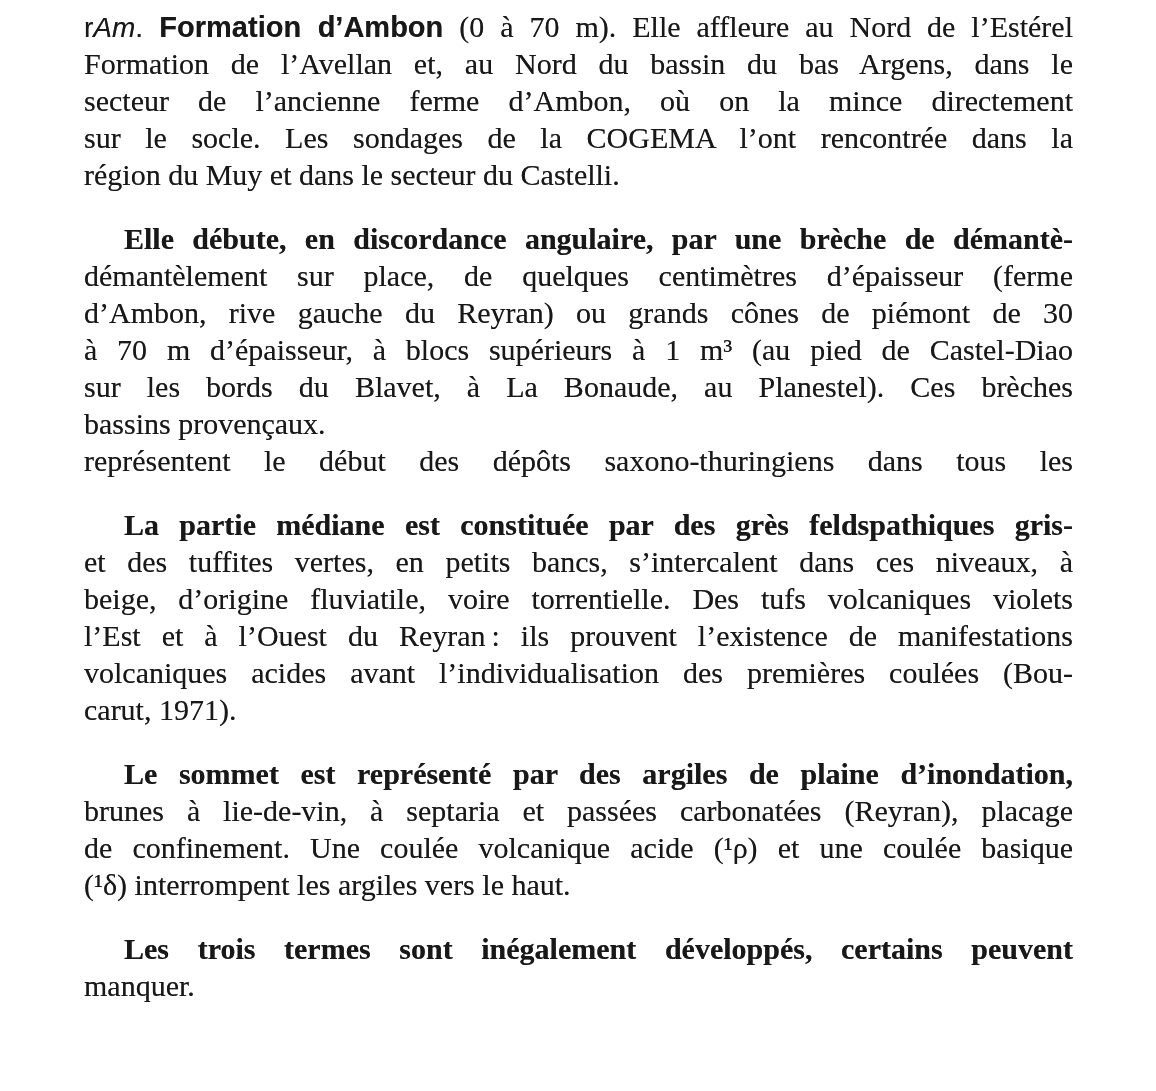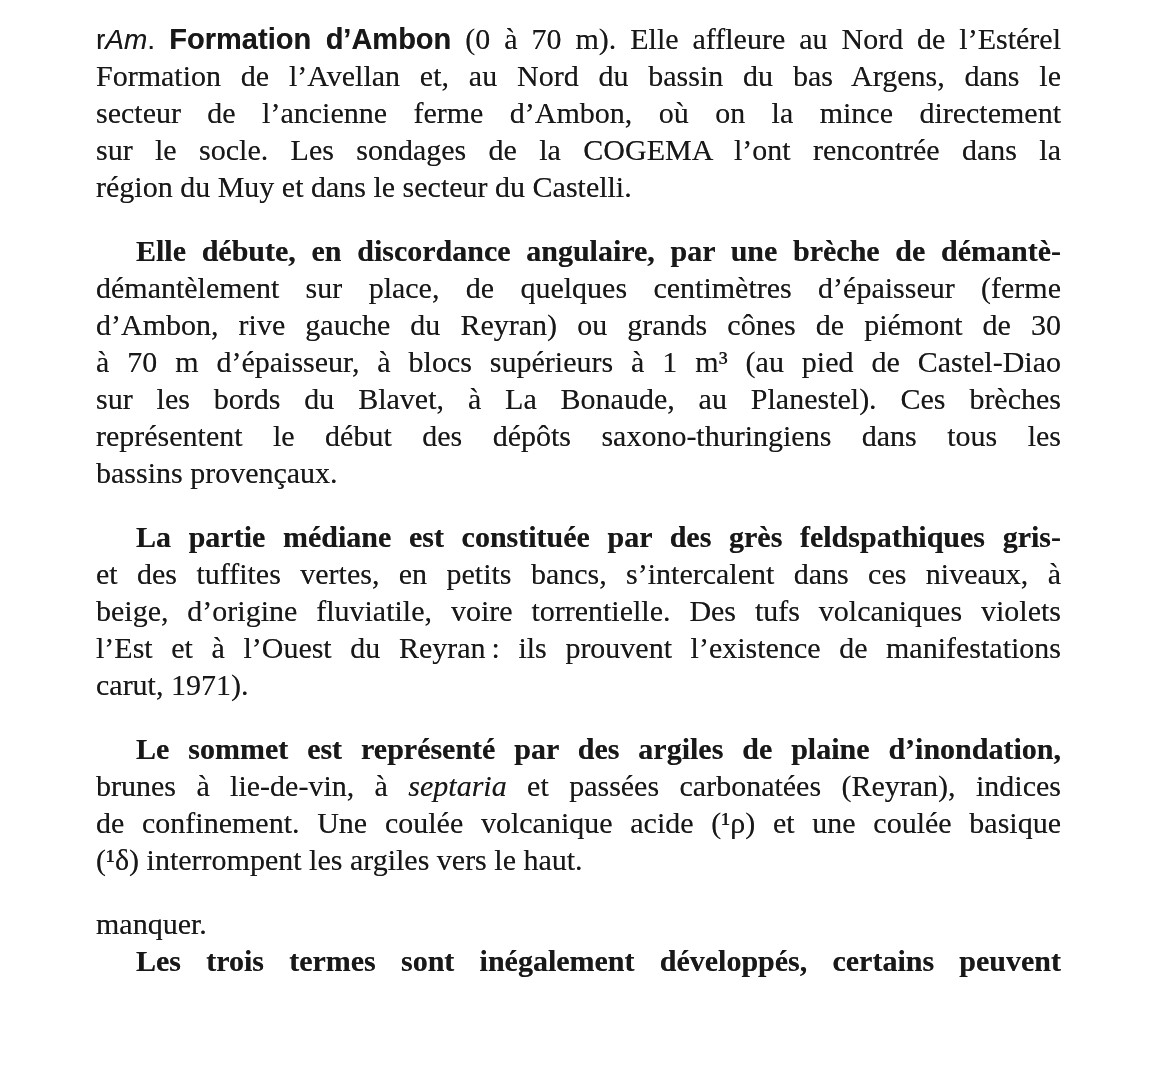--- a/index.html
+++ b/index.html
@@ -12,21 +12,21 @@
     font-family: "Liberation Serif", serif;
     font-size: 30px;
     color: #181818;
   }
   .text-block {
     position: absolute;
     left: 84px;
     top: 8px;
     width: 989px;
   }
-  .paragraph { margin: 12px; }
+  .paragraph { margin: 0; }
   .paragraph + .paragraph { margin-top: 27px; }
   .line {
     height: 37px;
     line-height: 37px;
     text-align: justify;
     text-align-last: justify;
     white-space: normal;
     overflow: visible;
   }
   .line.last-line { text-align-last: left; }
@@ -40,21 +40,21 @@
   .code-italic {
     font-family: "Liberation Sans", sans-serif;
     font-style: italic;
     font-size: 28px;
   }
   .bold {
     font-family: "Liberation Sans", sans-serif;
     font-weight: bold;
     font-size: 29px;
   }
-  .italic { font-style: italic; }
+  .italic { }
   
   .text-block { text-shadow: 0 0 0.4px rgba(0,0,0,0.55); }
 </style>
 </head>
 <body>
 
 <div class="page">
   <div class="text-block">
       <div class="paragraph">
         <div class="line"><span class="code">r</span><span class="code-italic">Am</span><span class="code">. </span><span class="bold">Formation d’Ambon</span><span> (0 à 70 m). Elle affleure au Nord de l’Estérel</span></div>
@@ -62,34 +62,35 @@
         <div class="line"><span>secteur de l’ancienne ferme d’Ambon, où on la mince directement</span></div>
         <div class="line"><span>sur le socle. Les sondages de la COGEMA l’ont rencontrée dans la</span></div>
         <div class="line last-line"><span>région du Muy et dans le secteur du Castelli.</span></div>
       </div>
       <div class="paragraph">
         <div class="line indent"><span>Elle débute, en discordance angulaire, par une brèche de démantè-</span></div>
         <div class="line"><span>démantèlement sur place, de quelques centimètres d’épaisseur (ferme</span></div>
         <div class="line"><span>d’Ambon, rive gauche du Reyran) ou grands cônes de piémont de 30</span></div>
         <div class="line"><span>à 70 m d’épaisseur, à blocs supérieurs à 1 m³ (au pied de Castel-Diao</span></div>
         <div class="line"><span>sur les bords du Blavet, à La Bonaude, au Planestel). Ces brèches</span></div>
+        <div class="line last-line"><span>bassins provençaux.</span></div>
         <div class="line"><span>représentent le début des dépôts saxono-thuringiens dans tous les</span></div>
-        <div class="line last-line"><span>bassins provençaux.</span></div>
       </div>
       <div class="paragraph">
         <div class="line indent"><span>La partie médiane est constituée par des grès feldspathiques gris-</span></div>
         <div class="line"><span>et des tuffites vertes, en petits bancs, s’intercalent dans ces niveaux, à</span></div>
         <div class="line"><span>beige, d’origine fluviatile, voire torrentielle. Des tufs volcaniques violets</span></div>
         <div class="line"><span>l’Est et à l’Ouest du Reyran : ils prouvent l’existence de manifestations</span></div>
+        <div class="line"><span>volcaniques acides avant l’individualisation des premières coulées (Bou-</span></div>
         <div class="line last-line"><span>carut, 1971).</span></div>
       </div>
       <div class="paragraph">
         <div class="line indent"><span>Le sommet est représenté par des argiles de plaine d’inondation,</span></div>
-        <div class="line"><span>brunes à lie-de-vin, à </span><span class="italic">septaria</span><span> et passées carbonatées (Reyran), indices</span></div>
+        <div class="line"><span>brunes à lie-de-vin, à </span><span class="italic">septaria</span><span> et passées carbonatées (Reyran), placage</span></div>
         <div class="line"><span>de confinement. Une coulée volcanique acide (¹ρ) et une coulée basique</span></div>
         <div class="line last-line"><span>(¹δ) interrompent les argiles vers le haut.</span></div>
       </div>
       <div class="paragraph">
+        <div class="line indent"><span>Les trois termes sont inégalement développés, certains peuvent</span></div>
         <div class="line last-line"><span>manquer.</span></div>
-        <div class="line indent"><span>Les trois termes sont inégalement développés, certains peuvent</span></div>
       </div>
     </div>
 </div>
 
 </body></html>

